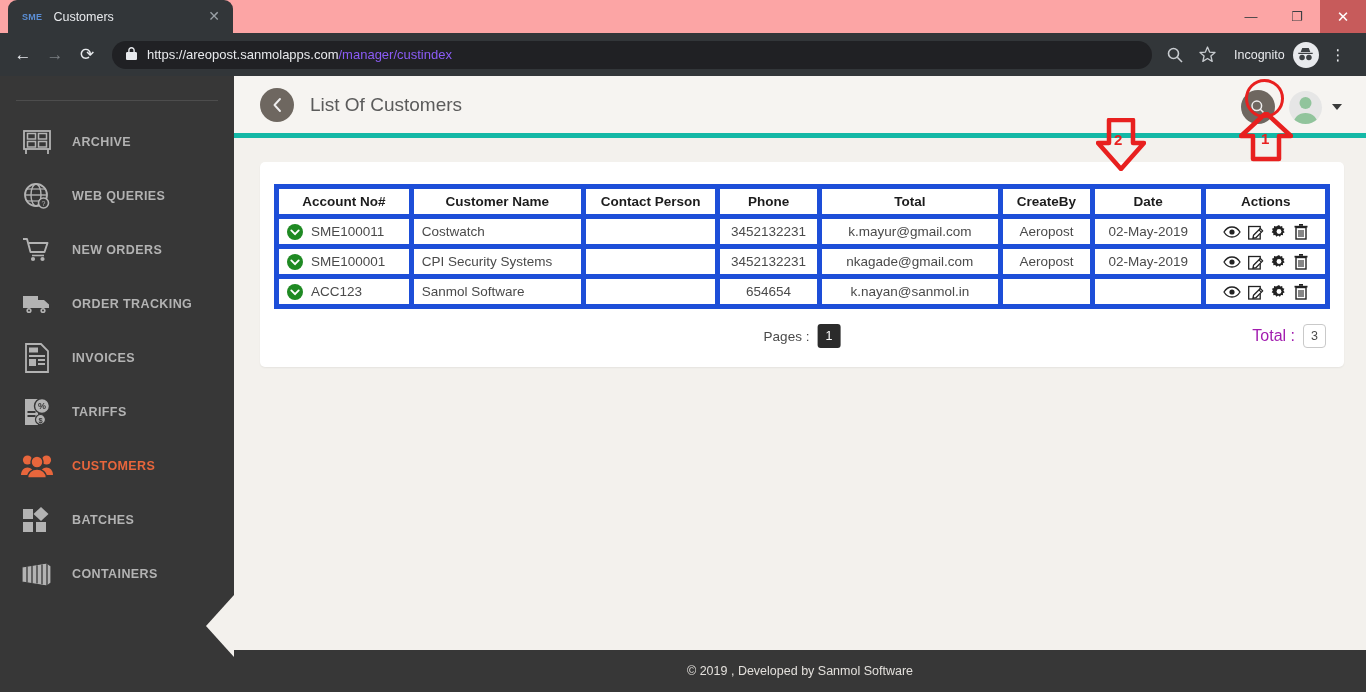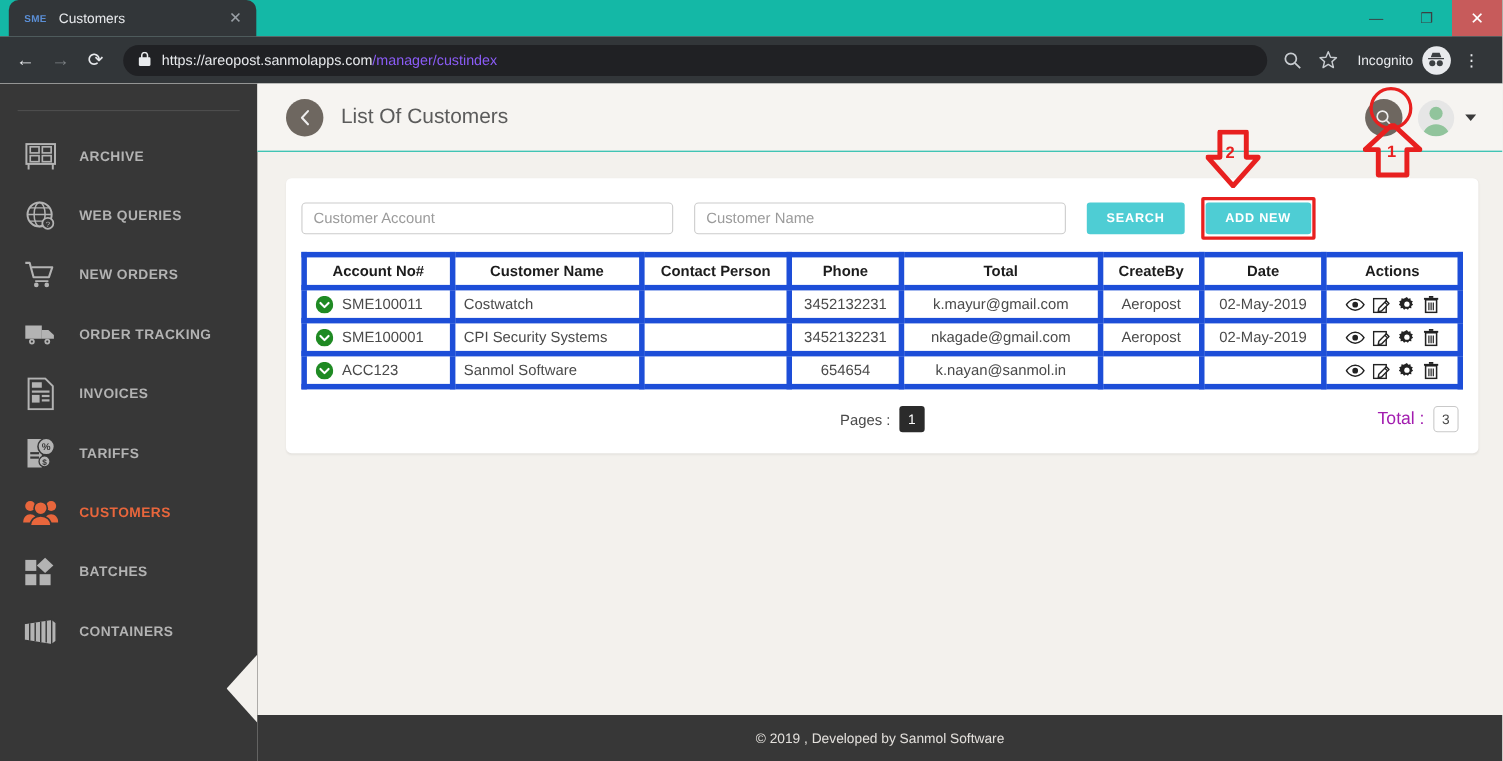--- a/index.html
+++ b/index.html
@@ -7,21 +7,21 @@
   body {
     font-family: "Liberation Sans", sans-serif;
     background:#f3f1ed;
     -webkit-font-smoothing: antialiased;
   }
 
   
   #browser { width:1366px; height:692px; position:relative; }
 
   .tabstrip {
-    height:33px; background:#14b8a6; display:flex; align-items:flex-end;
+    height:33px; background:#fca5a5; display:flex; align-items:flex-end;
     position:relative;
     justify-content:space-between;
   }
   .tab {
     height:33px; width:225px; background:#323639; border-radius:9px 9px 0 0;
     display:flex; align-items:center; padding:0 10px 0 14px; margin-left:8px;
     position:relative;
   }
   .tab .favicon {
     font-size:9px; font-weight:bold; color:#5b8fd6; letter-spacing:.3px;
@@ -96,21 +96,21 @@
   .sb-icon svg { display:block; }
   .active-notch {
     position:absolute; left:206px; top:519px; width:28px; height:62px;
     pointer-events:none;
   }
 
   .content { position:absolute; left:234px; top:0; right:0; bottom:0; }
 
   .pagehead {
     height:62px; background:#f6f4f1; display:flex; align-items:center;
-    padding-left:26px; border-bottom:1px solid #14b8a6; position:relative;
+    padding-left:26px; border-bottom:5px solid #14b8a6; position:relative;
   }
   .backbtn {
     width:34px; height:34px; border-radius:50%; background:#6e6760;
     display:flex; align-items:center; justify-content:center; color:#efeeee;
     font-size:17px; flex:0 0 auto;
   }
   .pagetitle { font-size:19px; color:#5b5b5b; margin-left:16px; font-weight:400; }
   .headright {
     position:absolute; right:24px; top:0; height:62px; display:flex; align-items:center; gap:14px;
   }
@@ -406,30 +406,20 @@
                 <path d="M4.5 33c0-6.4 5.4-11 12-11s12 4.6 12 11z" fill="#91c49c"></path>
               </svg>
           </div>
           <div class="caret-dn"></div>
         </div>
       </div>
 
       <div class="body-area">
         <div class="card">
 
-          <div class="filters">
-            <input class="inp" id="f-account" type="text" placeholder="Customer Account" style="">
-            <input class="inp" id="f-name" type="text" placeholder="Customer Name" style="">
-            <div class="btn-wrap">
-              <button class="btn">SEARCH</button>
-            </div>
-            <div class="btn-wrap highlight">
-              <button class="btn">ADD NEW</button>
-            </div>
-          </div>
 
           <table class="grid">
             <colgroup>
               <col style="width:133px">
                 <col style="width:170px">
                 <col style="width:133px">
                 <col style="width:100px">
               <col style="width:179px">
                 <col style="width:91px">
                 <col style="width:110px">

